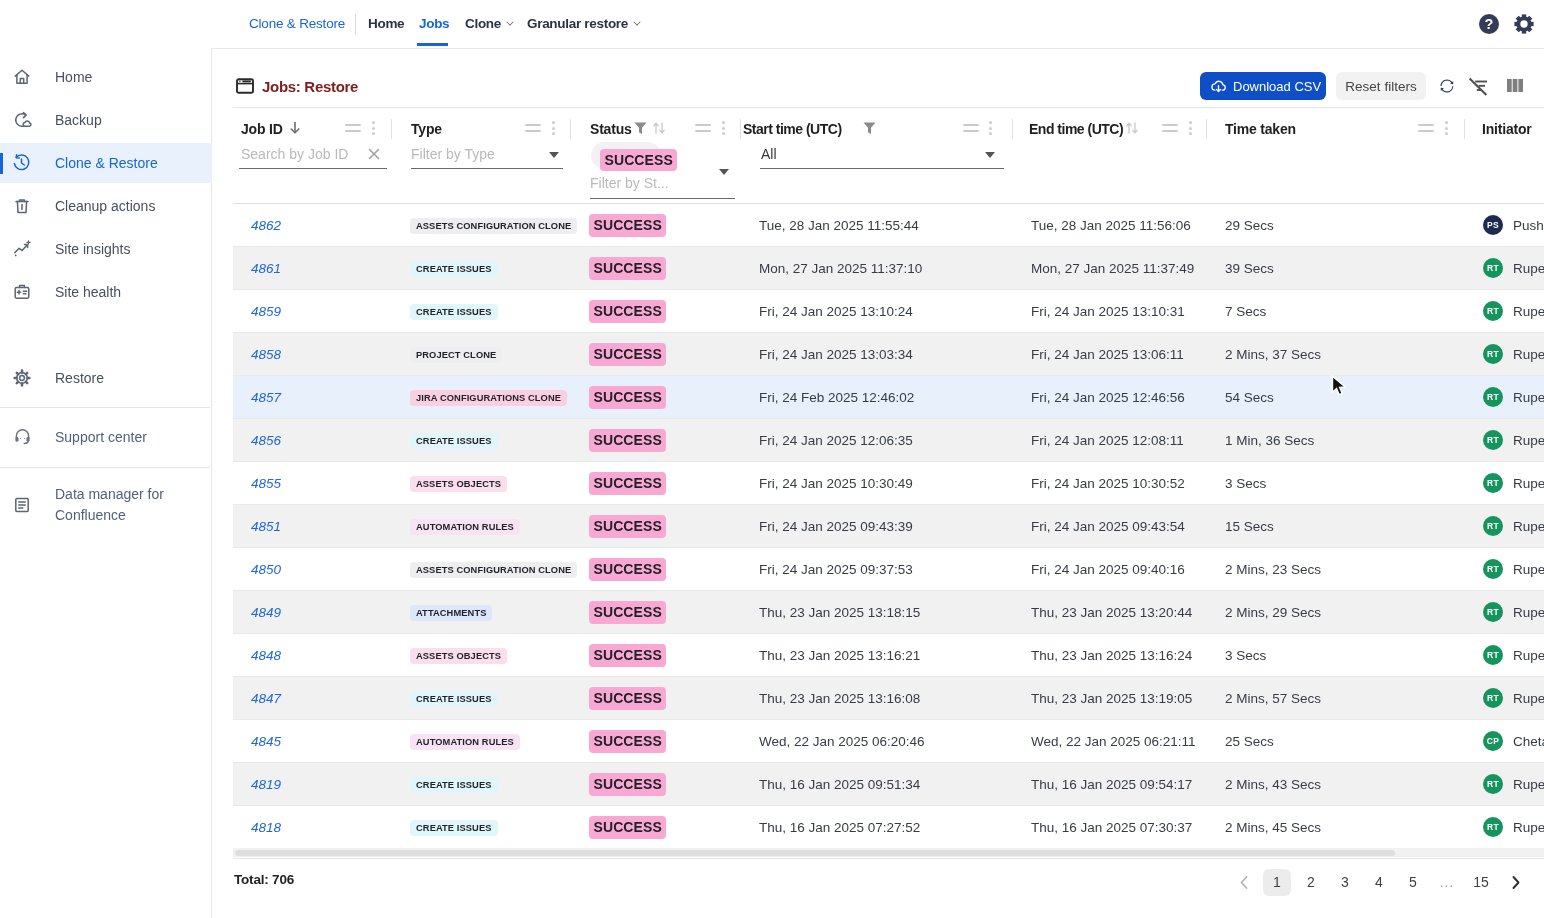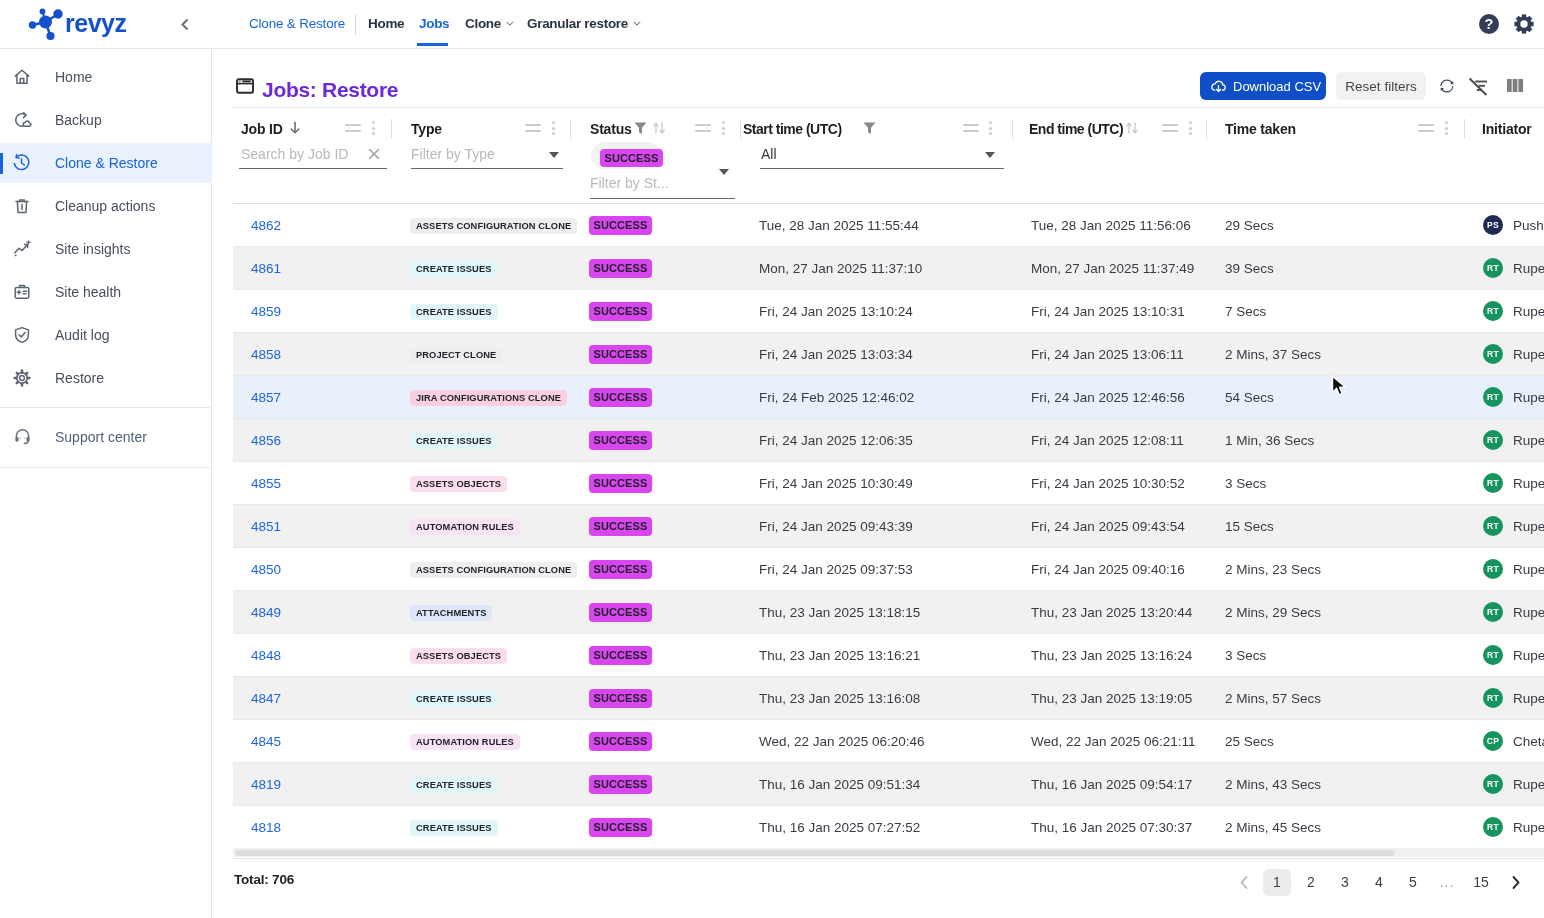--- a/index.html
+++ b/index.html
@@ -21,21 +21,21 @@
 .mut { color:#50617c !important; }
 
 
 #topbar { position:absolute; left:211px; top:0; width:1333px; height:49px; border-bottom:1px solid #e8e8e8; background:#fff; }
 .tnav { position:absolute; top:0; height:48px; line-height:48px; font-size:13.5px; font-weight:bold; letter-spacing:-0.3px; color:#2b3442; white-space:nowrap; }
 .tblue { color:#1765d8; }
 .vdiv { position:absolute; top:14px; height:21px; width:1px; background:#d7d7d7; }
 .caret { display:inline-block; width:8px; height:8px; border-right:1.8px solid #4a4a4a; border-bottom:1.8px solid #4a4a4a; transform:rotate(45deg) scale(0.62); vertical-align:middle; margin-left:5px; margin-top:-4px; }
 
 
-#title { position:absolute; left:262px; top:78px; font-size:21px; font-weight:bold; letter-spacing:-0.3px; color:#6d28d9; }
+#title { position:absolute; left:262px; top:78px; font-size:15px; font-weight:bold; letter-spacing:-0.3px; color:#7f1d1d; }
 .btn { position:absolute; top:72px; height:28px; border-radius:6px; font-size:15px; display:flex; align-items:center; justify-content:center; }
 #dlbtn { left:1200px; width:126px; background:#0e4fc7; color:#fff; font-size:13px; white-space:nowrap; justify-content:flex-start; padding-left:11px; }
 #rsbtn { left:1336px; width:90px; background:#f2f2f2; color:#454545; font-size:13.5px; }
 
 
 #tclip { position:absolute; left:233px; top:107px; width:1311px; height:742px; overflow:hidden; }
 #tinner { position:absolute; left:0; top:0; width:1472px; }
 #thead { position:relative; width:1472px; height:97px; border-top:1px solid #e6e6e6; border-bottom:1px solid #dedede; }
 .hlab { position:absolute; top:12.5px; font-size:14px; font-weight:bold; letter-spacing:-0.2px; color:#1f1f1f; }
 .hdiv { position:absolute; top:11px; height:20px; width:1.5px; background:#e0e0e0; }
@@ -46,60 +46,41 @@
 .ph { position:absolute; font-size:14px; line-height:16px; color:#b9b9b9; white-space:nowrap; }
 .uline { position:absolute; height:1px; background:#686868; }
 .selcaret { position:absolute; width:0; height:0; border-left:5.5px solid transparent; border-right:5.5px solid transparent; border-top:6.5px solid #555; }
 
 .row { display:flex; height:43px; border-bottom:1px solid #e9e9e9; align-items:center; background:#fff; }
 .alt { background:#f1f1f2; }
 .hov { background:#e8f1fb; }
 .c1 { width:159px; } .c2 { width:179px; } .c3 { width:170px; } .c4 { width:272px; }
 .c5 { width:194px; } .c6 { width:258px; } .c7 { width:240px; display:flex; align-items:center; }
 .row > div { padding-left:18px; flex-shrink:0; font-size:13.5px; color:#373c44; white-space:nowrap; }
-.row > .jid { color:#2065e0 !important; font-size:13.5px; }
+.row > .jid { color:#2065e0 !important; font-size:13.5px;font-style:italic; }
 .chip { display:inline-block; font-size:9.3px; font-weight:bold; letter-spacing:0.1px; color:#1e2126; padding:3px 6px; border-radius:4px; white-space:nowrap; }
 .cg { background:#eeeef1; } .cc { background:#e0f6fa; } .cp { background:#f9cfe1; }
 .cpk { background:#fbdeed; } .cl { background:#f8e3f4; } .cb { background:#dde7f9; }
-.cok { background:#d946ef; padding:3.5px 4.5px; font-size:11px; letter-spacing:0.1px; }
+.cok { background:#f9a8d4; padding:3.5px 4.5px; font-size:14px; letter-spacing:0.1px; }
 .ava { width:20px; height:20px; border-radius:50%; color:#fff; font-size:8.5px; font-weight:bold; display:flex; align-items:center; justify-content:center; letter-spacing:0.3px; flex-shrink:0; }
 .ag { background:#16945e; } .an { background:#1e2b50; }
 .aname { padding-left:10px; font-size:13.5px; color:#373c44; }
 
 
 #sbtrack { position:absolute; left:233px; top:848px; width:1311px; height:9px; background:#f1f1f1; }
 #sbthumb { position:absolute; left:235px; top:849.5px; width:1160px; height:6.5px; background:#dedede; border-radius:4px; }
 #tbot { position:absolute; left:233px; top:858px; width:1311px; height:1px; background:#e6e6e6; }
 #total { position:absolute; left:234px; top:872px; font-size:13.5px; font-weight:bold; letter-spacing:-0.2px; color:#222; }
 .pg { position:absolute; top:869px; width:28px; height:27px; line-height:27px; text-align:center; font-size:14px; color:#3f3f3f; }
 .pgact { background:#ececec; border-radius:6px; }
 </style>
 </head>
 <body>
 
 <div id="sidebar">
-  <div id="sbhead">
-    <svg class="abs" style="left:28px;top:6px" width="36" height="38" viewBox="0 0 36 38">
-      <g fill="#1551cc" stroke="#1551cc">
-        <line x1="17.5" y1="16" x2="14.5" y2="5.5" stroke-width="2"></line>
-        <line x1="17.5" y1="16" x2="30" y2="8" stroke-width="2.4"></line>
-        <line x1="17.5" y1="16" x2="4.5" y2="19" stroke-width="2.4"></line>
-        <line x1="17.5" y1="16" x2="22.5" y2="30" stroke-width="2.4"></line>
-        <circle cx="17.5" cy="16" r="6.5" stroke="none"></circle>
-        <circle cx="14.5" cy="5.5" r="2.9" stroke="none"></circle>
-        <circle cx="30" cy="8" r="4.7" stroke="none"></circle>
-        <circle cx="4.5" cy="19" r="3.7" stroke="none"></circle>
-        <circle cx="22.5" cy="30" r="4.1" stroke="none"></circle>
-      </g>
-    </svg>
-    <div id="logotext">revyz</div>
-    <svg class="abs" style="left:179px;top:18px" width="12" height="13" viewBox="0 0 12 13">
-      <path d="M8.5 1.5 L3.5 6.5 L8.5 11.5" fill="none" stroke="#6d6d6d" stroke-width="2"></path>
-    </svg>
-  </div>
   <div class="mitem" style="top:57px">
     <svg width="18" height="18" viewBox="0 0 18 18" fill="none" stroke="#5c6573" stroke-width="1.5" stroke-linecap="round" stroke-linejoin="round">
       <path d="M2.2 8.1 L9 2.2 L15.8 8.1"></path>
         <path d="M3.9 6.8 V15.3 H14.1 V6.8"></path>
         <path d="M7.3 15.3 V10.6 H10.7 V15.3"></path>
     </svg>
     <div class="lbl">Home</div>
   </div>
   <div class="mitem" style="top:100px">
     <svg width="19" height="19" viewBox="0 0 19 19" fill="none" stroke="#5c6573" stroke-width="1.5" stroke-linecap="round" stroke-linejoin="round">
@@ -137,27 +118,20 @@
     <div class="lbl">Site insights</div>
   </div>
   <div class="mitem" style="top:272px">
     <svg width="18" height="18" viewBox="0 0 18 18" fill="none" stroke="#5c6573" stroke-width="1.5" stroke-linecap="round" stroke-linejoin="round">
       <rect x="2.2" y="4.6" width="13.6" height="10.6" rx="1.4"></rect>
         <path d="M6.6 4.6 V2.6 H11.4 V4.6"></path>
         <path d="M6 7.6 V11 M4.3 9.3 H7.7"></path>
         <path d="M10.3 8.2 H13.7 M10.3 10.8 H12.9"></path>
     </svg>
     <div class="lbl">Site health</div>
-  </div>
-  <div class="mitem" style="top:315px">
-    <svg width="18" height="18" viewBox="0 0 18 18" fill="none" stroke="#5c6573" stroke-width="1.5" stroke-linecap="round" stroke-linejoin="round">
-      <path d="M9 1.6 L15.4 3.9 V8.8 C15.4 12.6 12.8 15.1 9 16.4 C5.2 15.1 2.6 12.6 2.6 8.8 V3.9 Z"></path>
-        <path d="M6.1 8.7 L8.3 10.9 L12.1 6.6"></path>
-    </svg>
-    <div class="lbl">Audit log</div>
   </div>
   <div class="mitem" style="top:358px">
     <svg width="18" height="18" viewBox="0 0 18 18" fill="none" stroke="#5c6573" stroke-width="1.5" stroke-linecap="round" stroke-linejoin="round">
       <circle cx="9" cy="9" r="2.4"></circle>
       <circle cx="9" cy="9" r="5.3" stroke-width="1.7"></circle>
       <g stroke-width="2.5">
           <path d="M9 1.6 V3.4"></path>
           <path d="M9 14.6 V16.4"></path>
           <path d="M1.6 9 H3.4"></path>
           <path d="M14.6 9 H16.4"></path>
@@ -175,20 +149,27 @@
       <path d="M3.4 10.2 V8.4 A6.1 6.1 0 0 1 15.6 8.4 V10.2"></path>
       <rect x="2.4" y="9.4" width="3.1" height="4.8" rx="1.4" fill="#6a7380" stroke="none"></rect>
       <rect x="13.5" y="9.4" width="3.1" height="4.8" rx="1.4" fill="#6a7380" stroke="none"></rect>
       <path d="M15 13.8 C15 15.4 13 15.9 11.3 15.9"></path>
       <circle cx="7.4" cy="10.8" r="0.5" fill="#6a7380" stroke="none"></circle>
         <circle cx="11.6" cy="10.8" r="0.5" fill="#6a7380" stroke="none"></circle>
     </svg>
     <div class="lbl mut">Support center</div>
   </div>
   <div class="sbdiv" style="top:467px"></div>
+  <div class="mitem" style="top:484px;height:42px">
+    <svg width="18" height="18" viewBox="0 0 18 18" fill="none" stroke="#5c6573" stroke-width="1.5" stroke-linecap="round" stroke-linejoin="round">
+      <rect x="2.8" y="2.4" width="12.4" height="13.2" rx="1"></rect>
+        <path d="M5.8 6 H12.2 M5.8 9 H12.2 M5.8 12 H9.8"></path>
+    </svg>
+    <div class="lbl mut" style="line-height:21px;white-space:nowrap">Data manager for<br>Confluence</div>
+  </div>
 </div>
 
 <div id="topbar">
   <div class="tnav tblue" style="left:38px;font-weight:normal;letter-spacing:-0.2px">Clone &amp; Restore</div>
   <div class="vdiv" style="left:144px"></div>
   <div class="tnav" style="left:157px">Home</div>
   <div class="tnav tblue" style="left:208px">Jobs</div>
   <div class="abs" style="left:206px;top:43px;width:31px;height:3px;background:#1765d8"></div>
   <div class="tnav" style="left:254px">Clone<span class="caret"></span></div>
   <div class="tnav" style="left:316px">Granular restore<span class="caret"></span></div>

